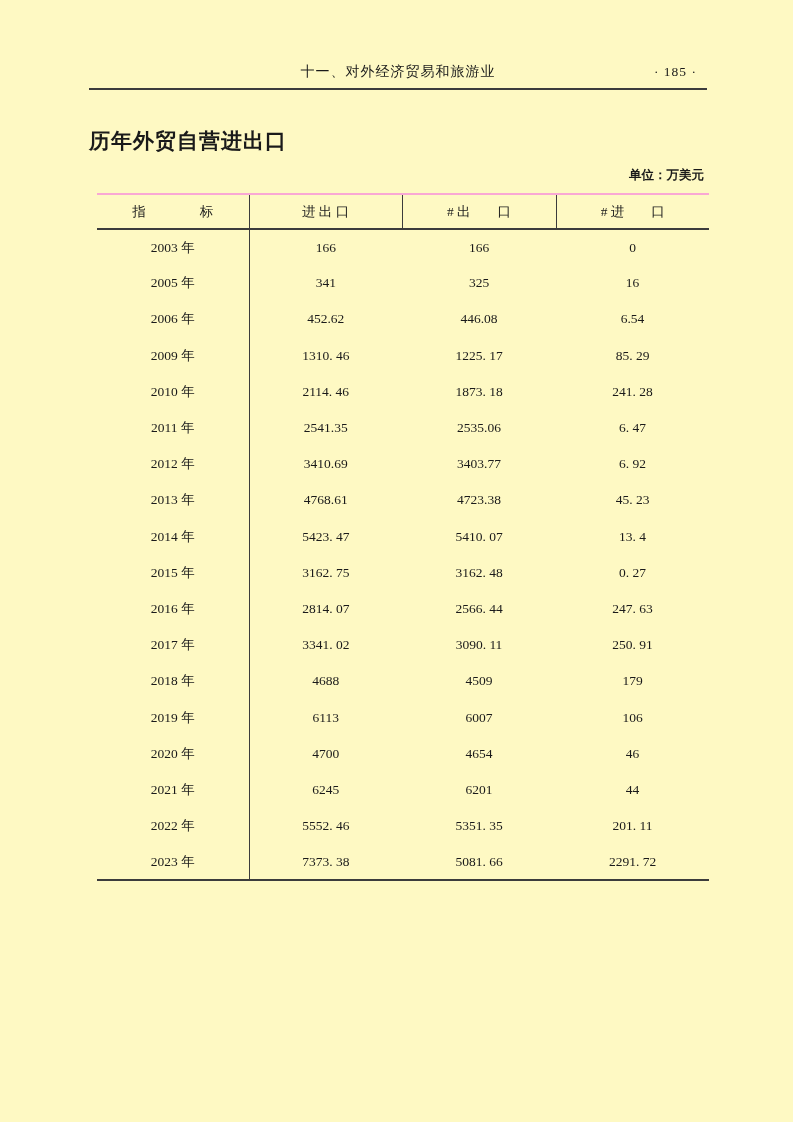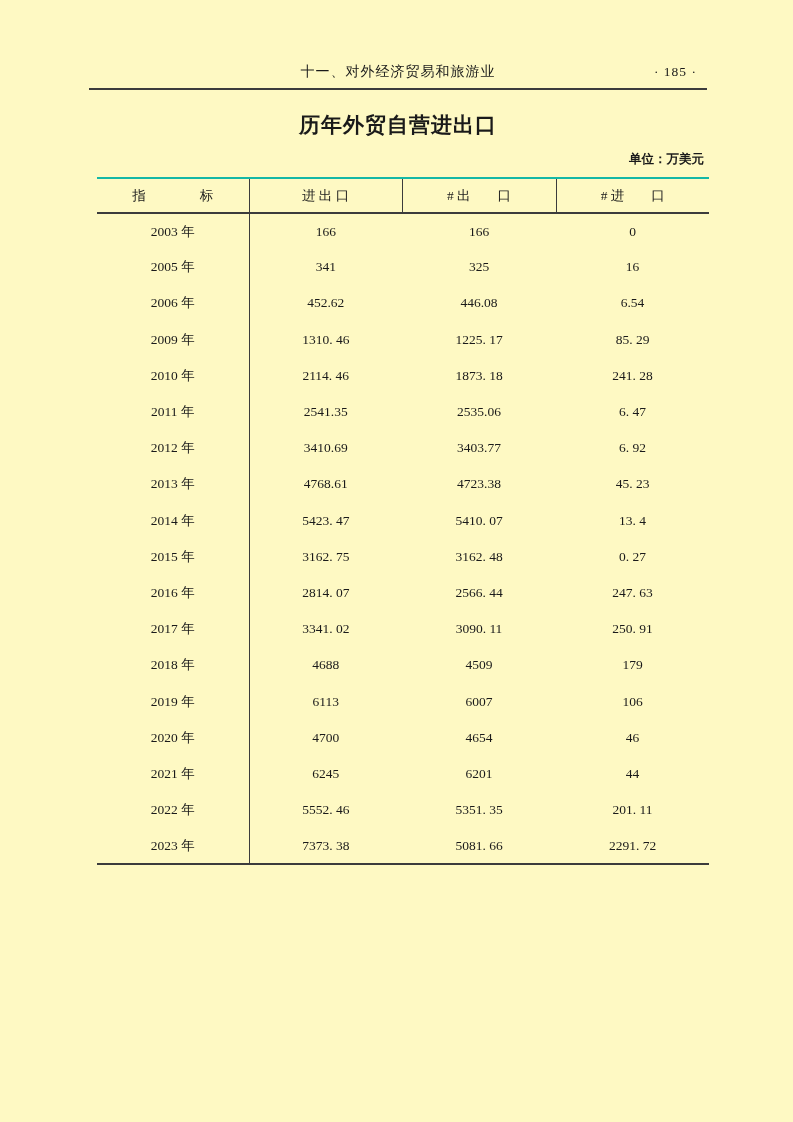--- a/index.html
+++ b/index.html
@@ -25,22 +25,21 @@
   }
   .page-number {
     position:absolute;
     right:10px; bottom:7px;
     letter-spacing:1px;
     font-size:13.5px;
     margin-top:35px;
   }
 
   .doc-title {
-    margin:21px 0 0 0;
-    text-align:center;
+    margin:37px 0 0 0;
     font-size:21px;
     font-weight:bold;
     letter-spacing:1px;
     line-height:29px;
   }
 
   .unit-label {
     margin-top:11px;
     margin-bottom:9px;
     padding-right:3px;
@@ -48,21 +47,21 @@
     font-size:12.5px;
     line-height:17px;
     font-weight:bold;
   }
 
   table.stats-table {
     margin-left:8px;
     width:612px;
     table-layout:fixed;
     border-collapse:collapse;
-    border-top:2px solid #14b8a6;
+    border-top:2px solid #f9a8d4;
     border-bottom:2px solid #3c3c3c;
     font-size:13.5px;
   }
   thead tr { height:35px; }
   thead { border-bottom:2px solid #3c3c3c; }
   th {
     font-weight:normal;
     text-align:center;
     vertical-align:middle;
     padding:0;

